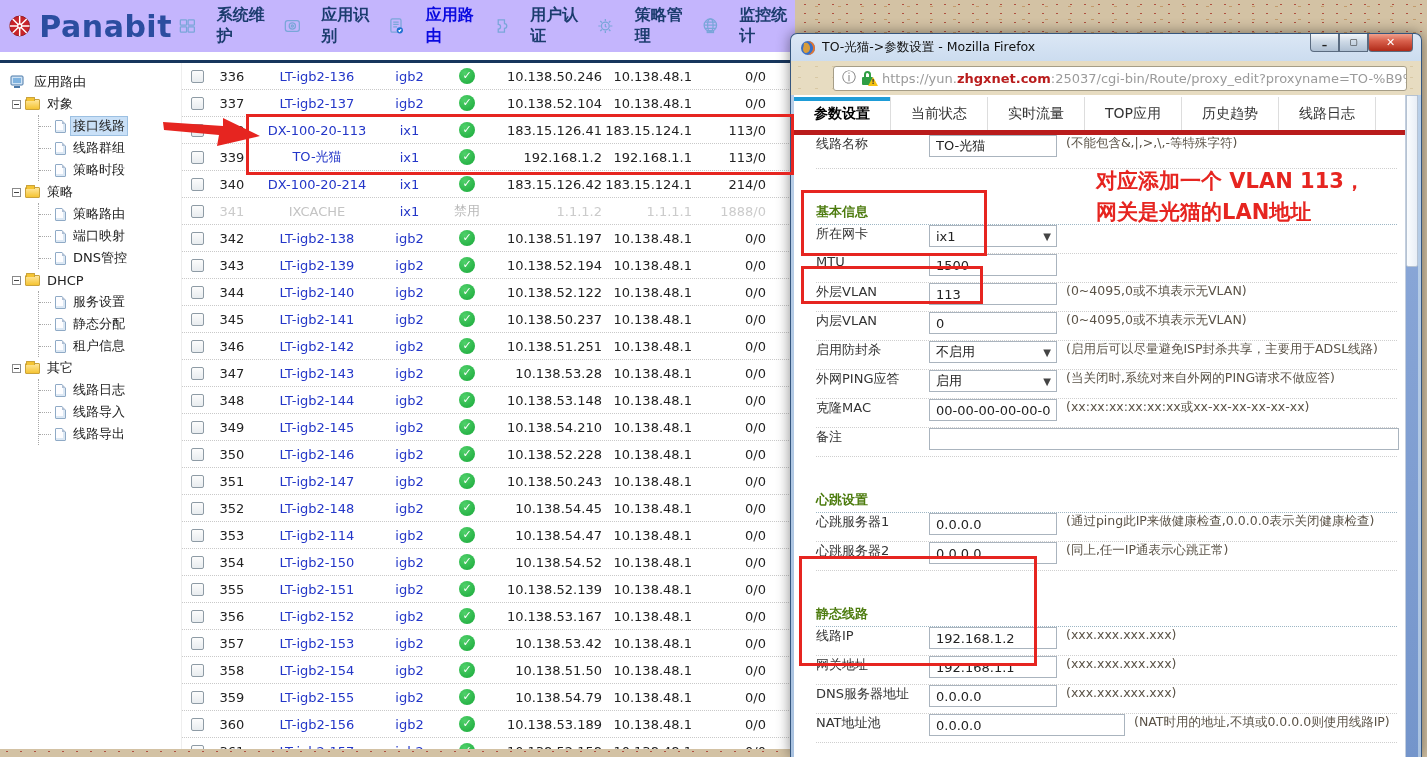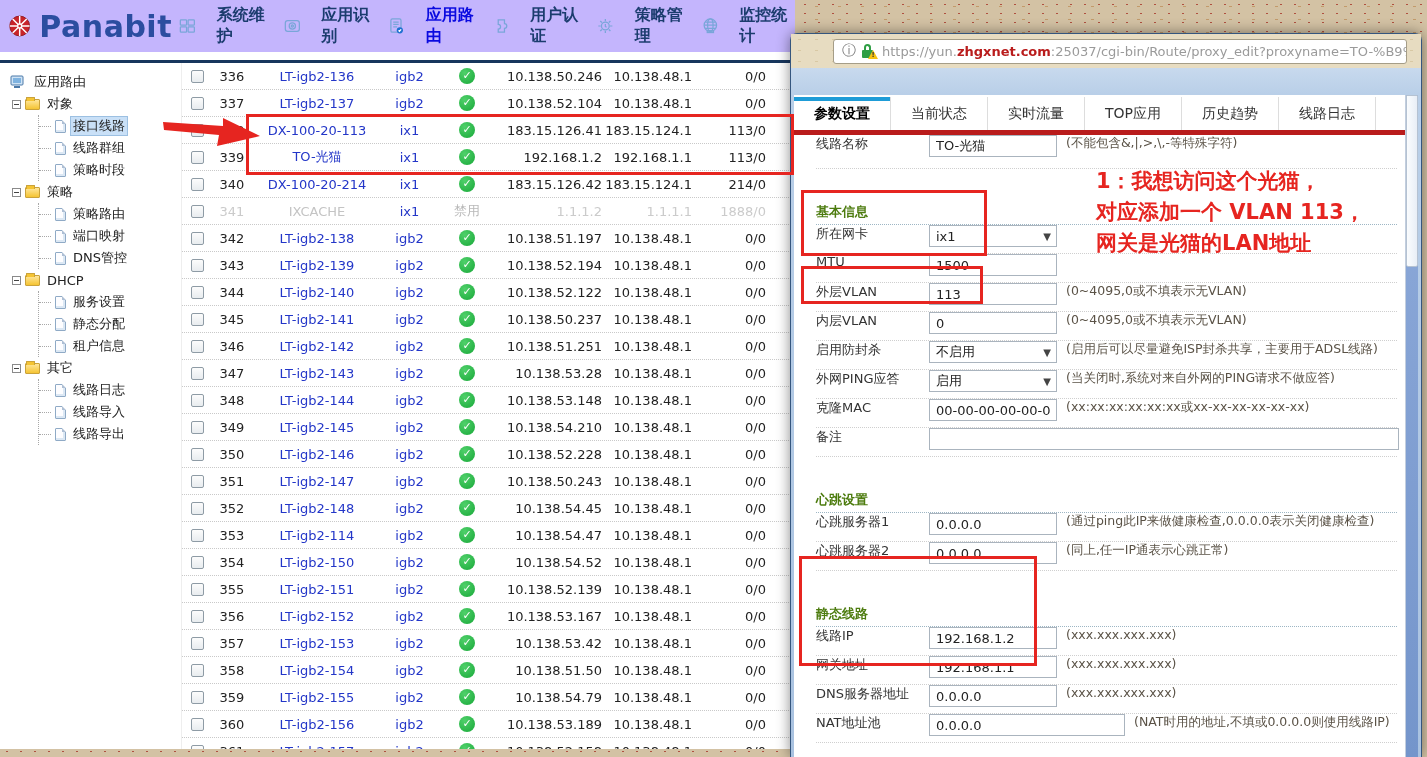--- a/index.html
+++ b/index.html
@@ -650,20 +650,39 @@
             <div class="ok-icon">✓</div>
           </div>
           <div class="t-ip">10.138.52.158</div>
           <div class="t-gw">10.138.48.1</div>
           <div class="t-sess">0/0</div>
         </div>
       </div>
   </div>
 
   <div class="ff">
+    <div class="ff-titlebar">
+      <svg width="16" height="16" viewBox="0 0 16 16">
+        <circle cx="8" cy="8" r="7" fill="#3a6fc4"></circle>
+        <path d="M8 1 a7 7 0 0 1 7 7 a7 7 0 0 1 -7 7 C11 13 13.5 11 13 7 C12 3 9 2 8 1Z" fill="#e8762c"></path>
+        <path d="M4 3 C7 2 10 4 10 8 C10 11 8 13 5 13 C3 11.5 2.5 9 3.5 6.5Z" fill="#f5a623" opacity="0.85"></path>
+      </svg>
+      <span class="ff-title">TO-光猫-&gt;参数设置 - Mozilla Firefox</span>
+      <div class="ff-btns">
+        <div class="wbtn wbtn-min">
+            <span class="glyph">–</span>
+          </div>
+        <div class="wbtn wbtn-max">
+            <span class="glyph" style="font-size:9px;">▢</span>
+          </div>
+        <div class="wbtn wbtn-close">
+            <span class="glyph">✕</span>
+          </div>
+      </div>
+    </div>
 
     <div class="ff-navbar">
       <div class="urlbar">
         <span class="info-icon">ⓘ</span>
         <span class="lock-icon">
           <span class="lock-shackle"></span>
             <span class="lock-body"></span>
             <span class="lock-warn"></span>
         </span>
         <span class="url-text"><span>https://yun.</span><b>zhgxnet.com</b><span>:25037/cgi-bin/Route/proxy_edit?proxyname=TO-%B9%E2</span></span>
@@ -775,18 +794,17 @@
   </div>
 
   <svg class="arrow-wrap" width="100" height="36">
     <polygon points="0,8 60,12 60,4 97,22 54,32 56,21 1,16" fill="#e62520"></polygon>
   </svg>
   <div class="red-box" style="left:246px; top:114px; width:548px; height:61px;"></div>
   <div class="red-box" style="left:801px; top:190px; width:186px; height:66px;"></div>
   <div class="red-box" style="left:801px; top:266px; width:182px; height:38px;"></div>
   <div class="red-box" style="left:799px; top:556px; width:238px; height:110px;"></div>
   <div class="ann-text" id="ann-text">
-      <div>1：我想访问这个光猫，</div>
       <div>对应添加一个 VLAN 113，</div>
       <div>网关是光猫的LAN地址</div>
     </div>
 
 </div>
 
 </body></html>

